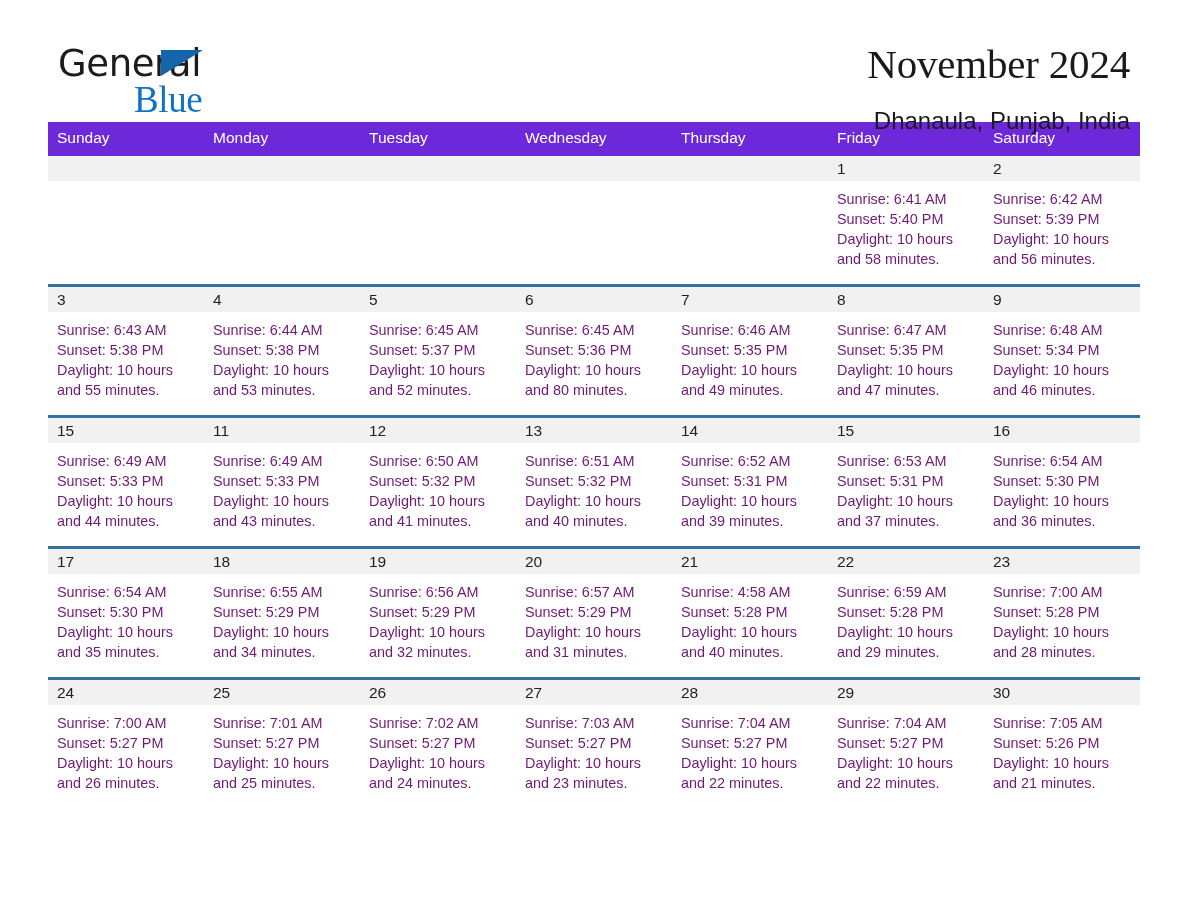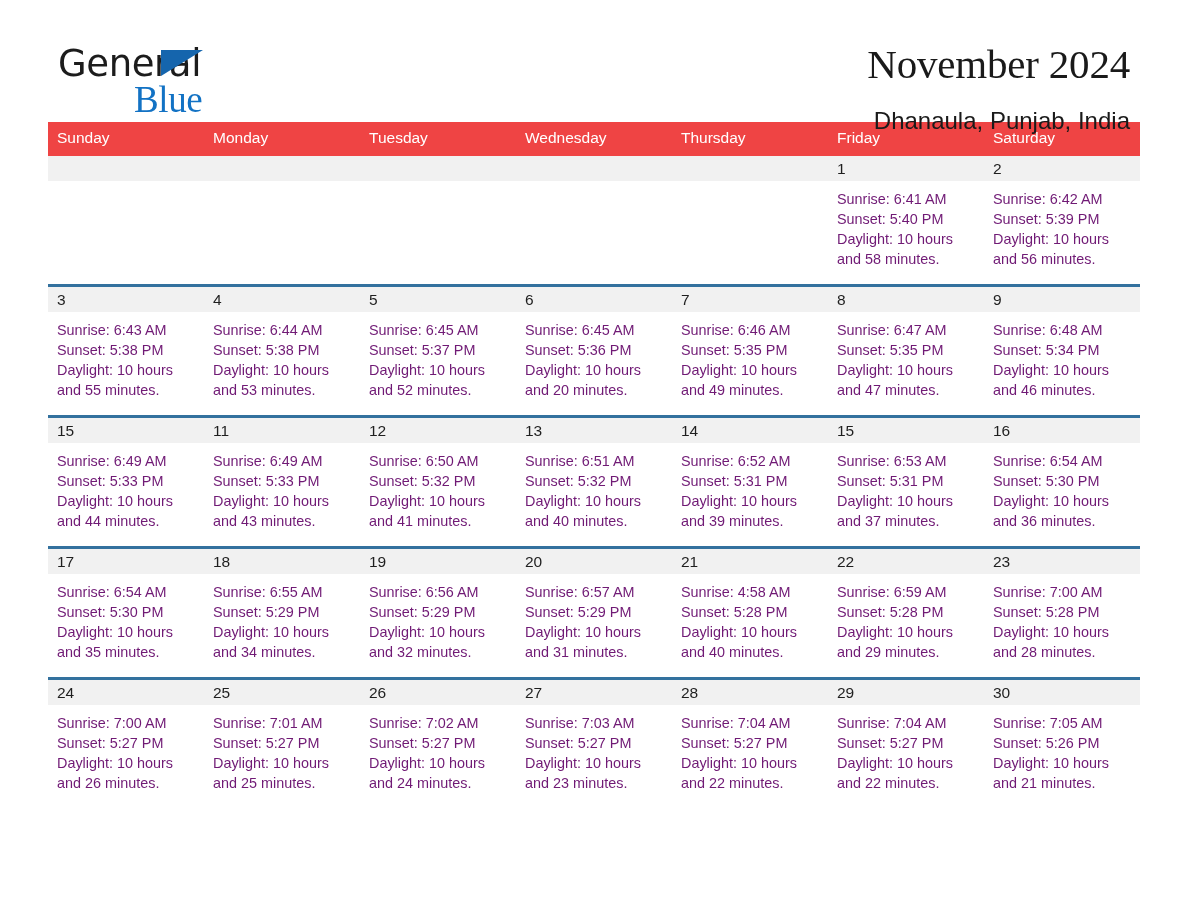--- a/index.html
+++ b/index.html
@@ -94,21 +94,21 @@
   }
 
   
   .calendar {
     margin-top: 12px;
     width: 1092px;
     border-collapse: collapse;
     table-layout: fixed;
   }
   .calendar th {
-    background: #ef4444;
+    background: #6d28d9;
     color: #ffffff;
     font-weight: 400;
     font-size: 15.5px;
     text-align: left;
     padding: 7px 0 8px 9px;
     line-height: 1.2;
     border: none;
   }
 
   .week-row > td {
@@ -264,21 +264,21 @@
                 <div class="wrap2">Daylight: 10 hours and 52 minutes.</div>
               </div>
             </div>
           </td>
           <td>
             <div class="cell">
               <div class="daynum-band">6</div>
               <div class="cell-body">
                 <div>Sunrise: 6:45 AM</div>
                 <div>Sunset: 5:36 PM</div>
-                <div class="wrap2">Daylight: 10 hours and 20 minutes.</div>
+                <div class="wrap2">Daylight: 10 hours and 80 minutes.</div>
               </div>
             </div>
           </td>
           <td>
             <div class="cell">
               <div class="daynum-band">7</div>
               <div class="cell-body">
                 <div>Sunrise: 6:46 AM</div>
                 <div>Sunset: 5:35 PM</div>
                 <div class="wrap2">Daylight: 10 hours and 49 minutes.</div>

